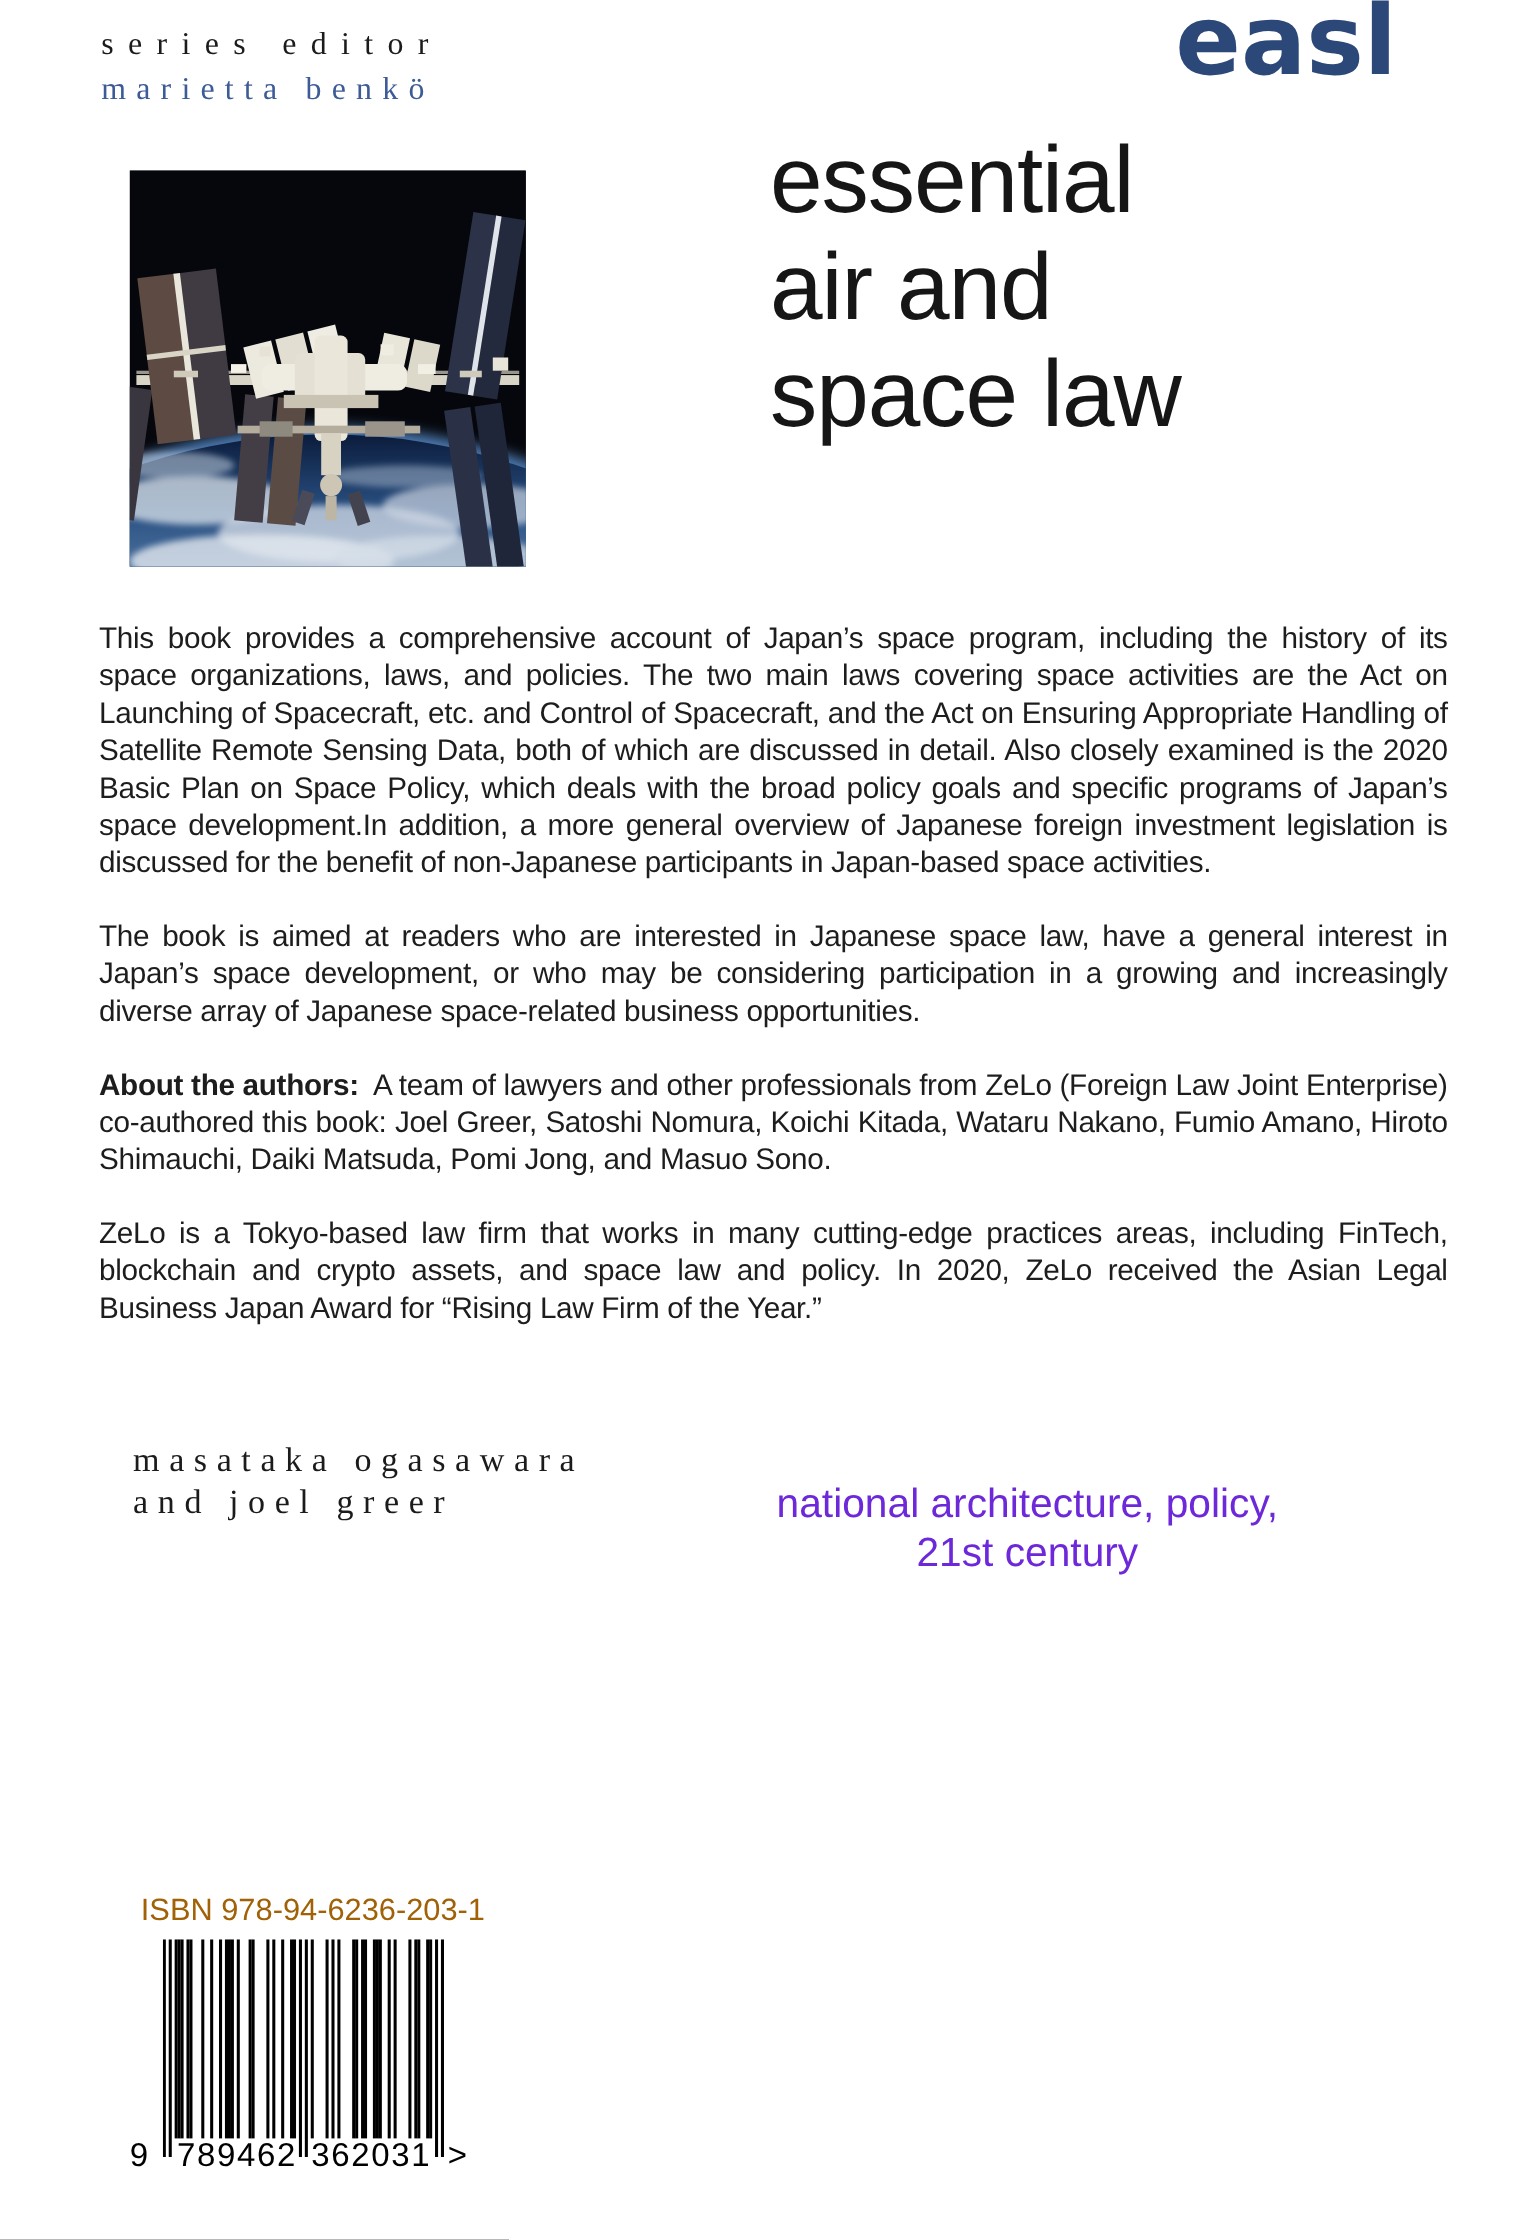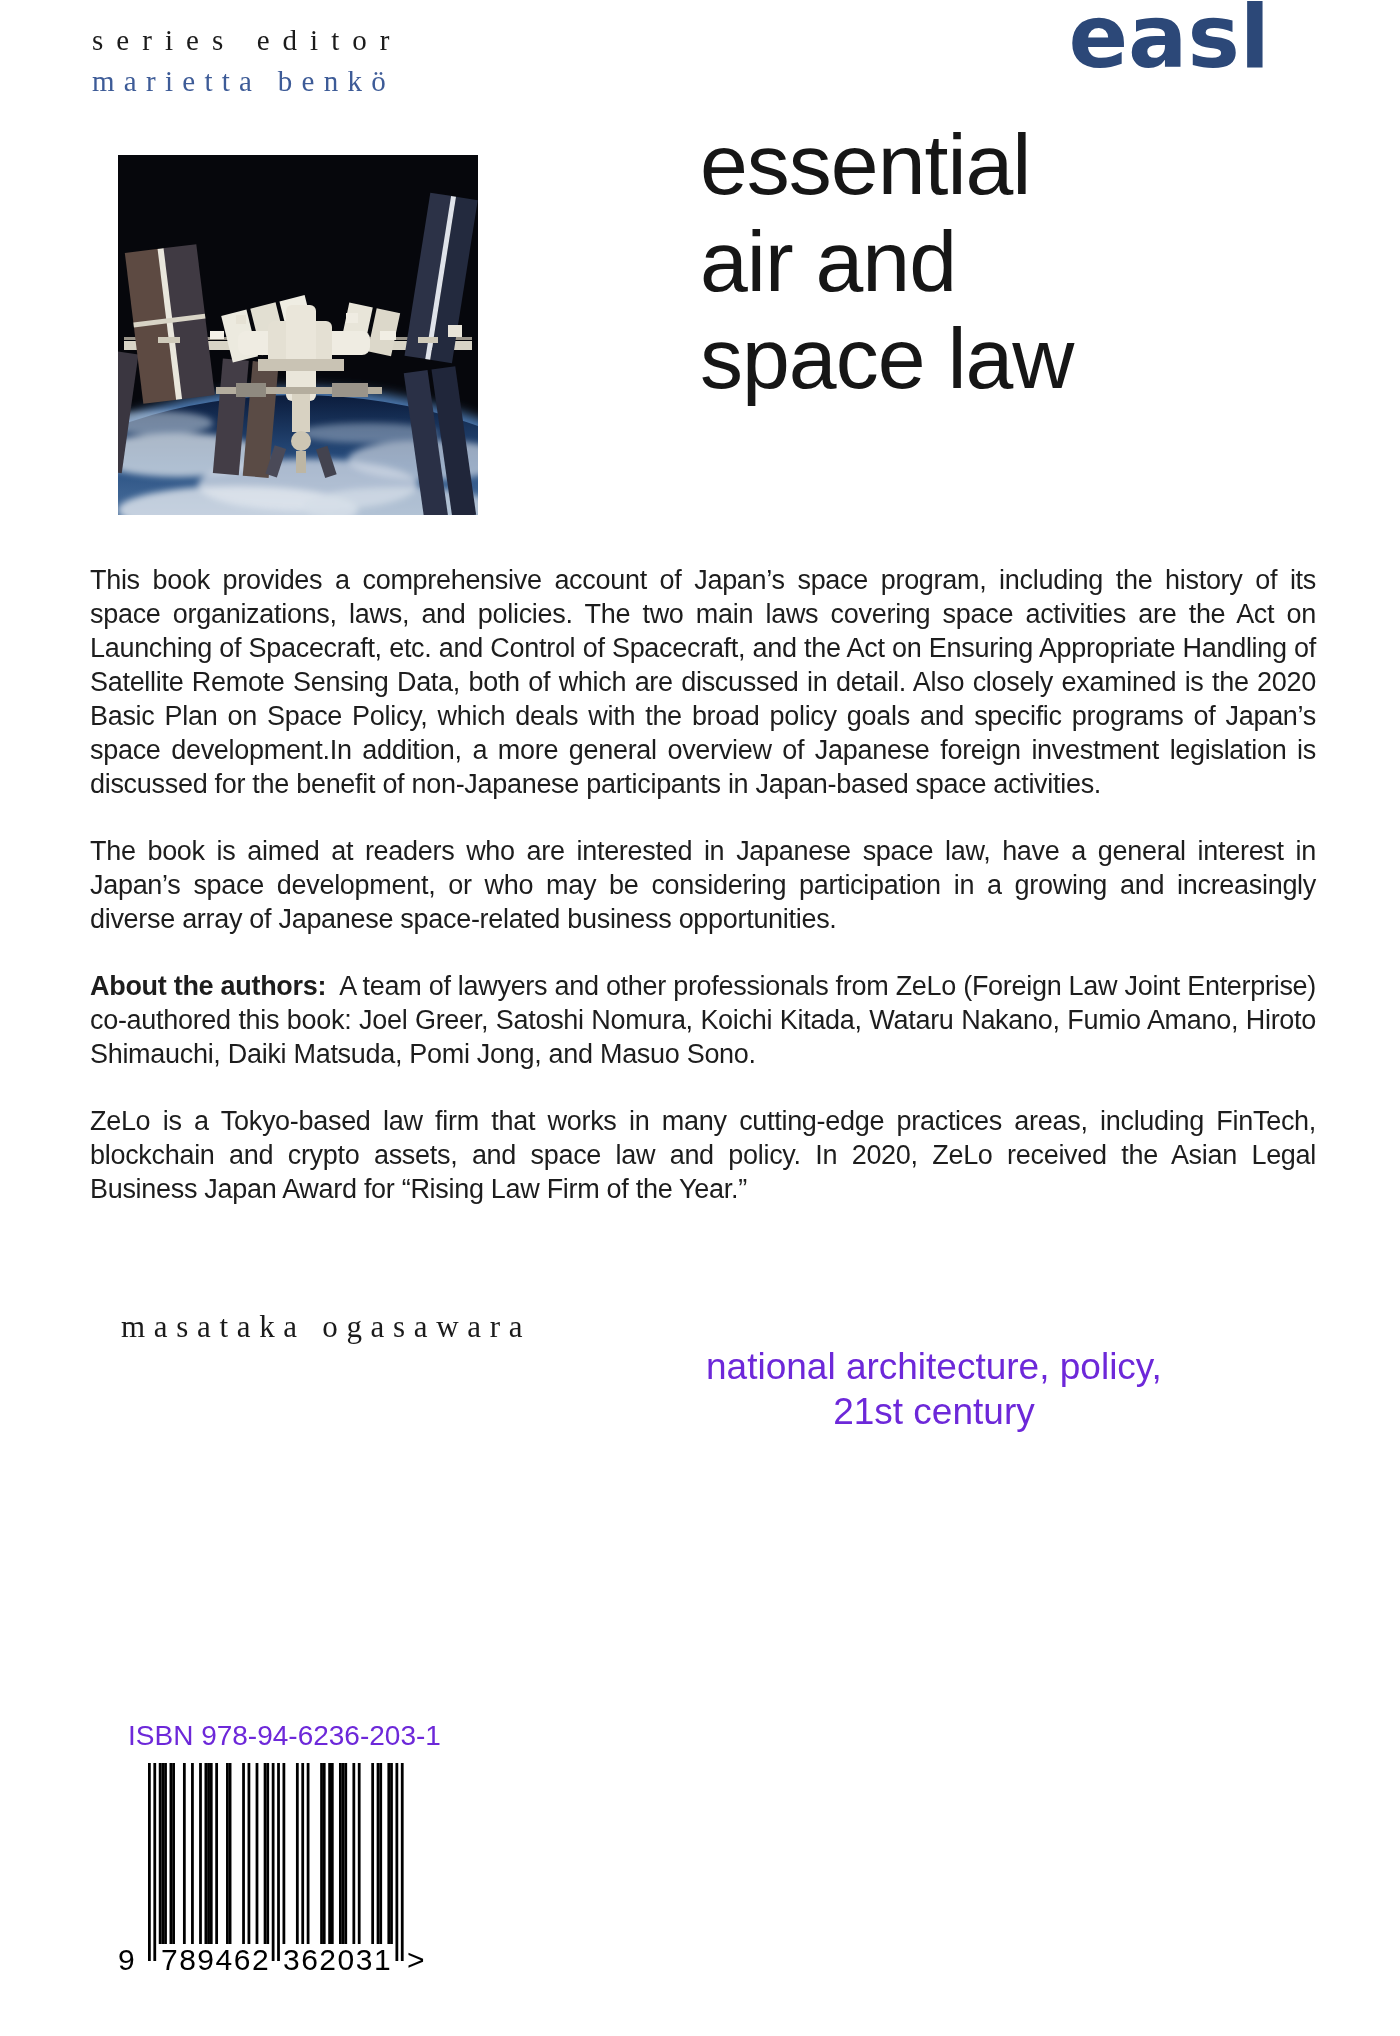--- a/index.html
+++ b/index.html
@@ -50,21 +50,21 @@
     position:absolute; left:701px; top:1258px; margin:0;
     font-size:94px; line-height:1; font-weight:normal;
     letter-spacing:-1px; color:#131313;
   }
   .book-subtitle {
     position:absolute; left:706px; top:1344px;
     font-size:37px; line-height:45px; color:#6d28d9;text-align:center;
   }
 
   
-  .isbn-label { position:absolute; left:128px; top:1720px; font-size:28px; color:#6d28d9; }
+  .isbn-label { position:absolute; left:128px; top:1720px; font-size:28px; color:#a16207; }
   .barcode { position:absolute; left:148px; top:1763px; width:256px; height:215px; }
   .barcode svg { position:absolute; left:0; top:0; }
   .barcode .digit { position:absolute; top:182px; font-size:30px; line-height:1; color:#000; letter-spacing:1.5px; white-space:nowrap; }
   .barcode .d-lead  { left:-30px; letter-spacing:0; }
   .barcode .d-left  { left:13px; }
   .barcode .d-right { left:135px; }
   .barcode .d-sup   { left:259px; letter-spacing:0; }
 </style>
 </head>
 <body>
@@ -191,20 +191,21 @@
   <main class="body-copy">
       <p>This book provides a comprehensive account of Japan’s space program, including the history of its space organizations, laws, and policies. The two main laws covering space activities are the Act on Launching of Spacecraft, etc. and Control of Spacecraft, and the Act on Ensuring Appropriate Handling of Satellite Remote Sensing Data, both of which are discussed in detail. Also closely examined is the 2020 Basic Plan on Space Policy, which deals with the broad policy goals and specific programs of Japan’s space development.In addition, a more general overview of Japanese foreign investment legislation is discussed for the benefit of non-Japanese participants in Japan-based space activities.</p>
       <p>The book is aimed at readers who are interested in Japanese space law, have a general interest in Japan’s space development, or who may be considering participation in a growing and increasingly diverse array of Japanese space-related business opportunities.</p>
       <p><strong>About the authors:</strong>&nbsp; A team of lawyers and other professionals from ZeLo (Foreign Law Joint Enterprise) co-authored this book: Joel Greer, Satoshi Nomura, Koichi Kitada, Wataru Nakano, Fumio Amano, Hiroto Shimauchi, Daiki Matsuda, Pomi Jong, and Masuo Sono.</p>
       <p>ZeLo is a Tokyo-based law firm that works in many cutting-edge practices areas, including FinTech, blockchain and crypto assets, and space law and policy. In 2020, ZeLo received the Asian Legal Business Japan Award for “Rising Law Firm of the Year.”</p>
     </main>
 
   <div class="editors">
     <div class="names">
         <div>masataka ogasawara</div>
+        <div>and joel greer</div>
       </div>
   </div>
 
 
   <div class="book-subtitle">
       <div>national architecture, policy,</div>
       <div>21st century</div>
     </div>
 
   <div class="isbn-label">ISBN 978-94-6236-203-1</div>

